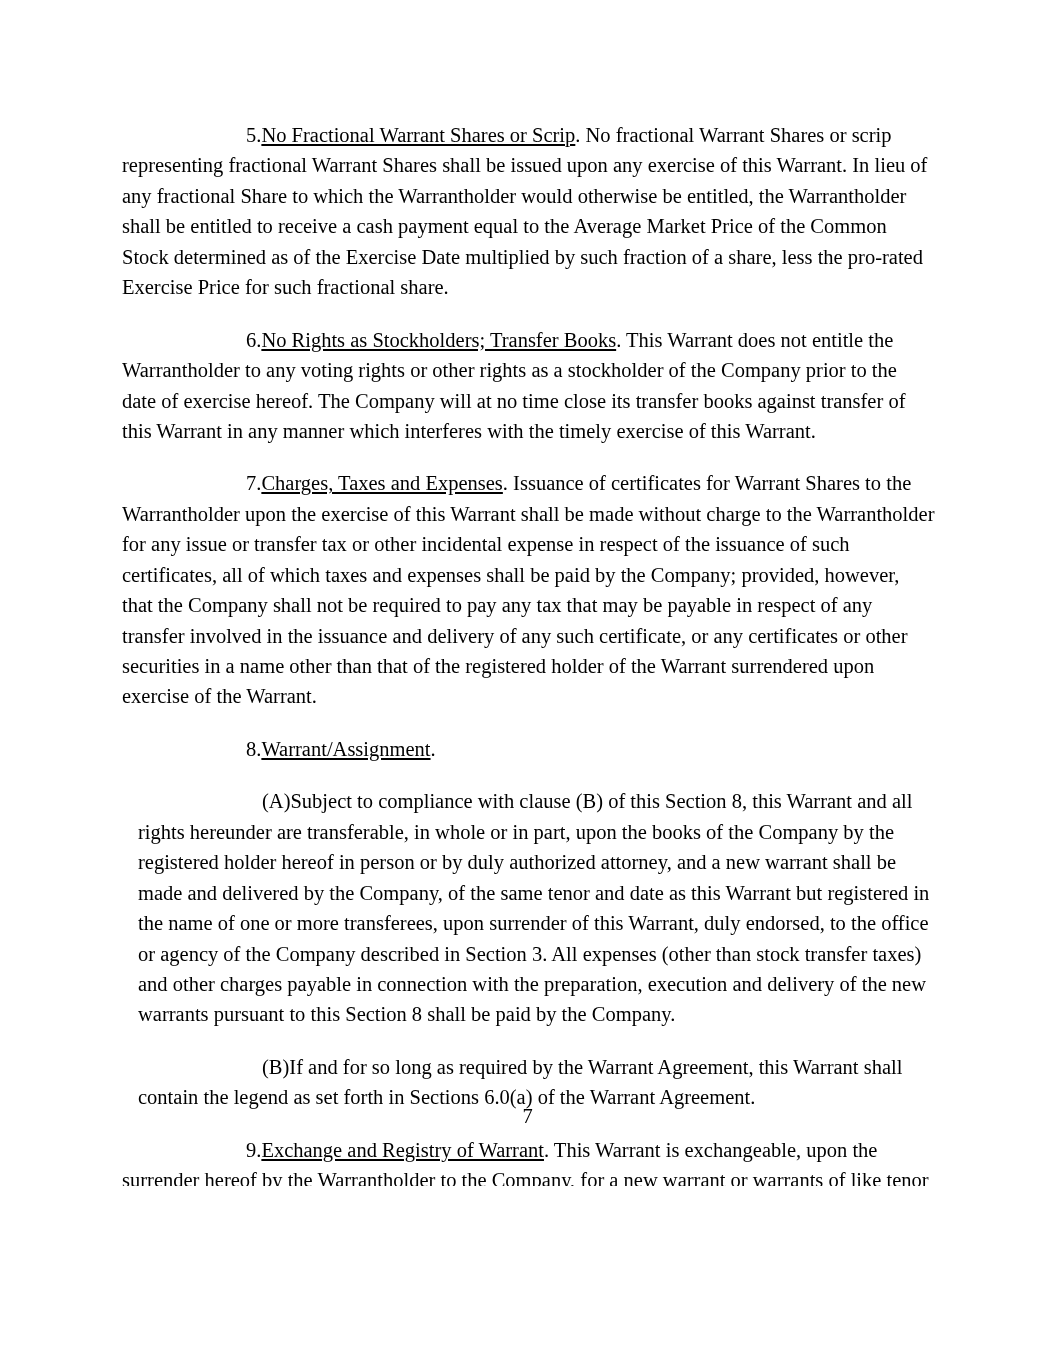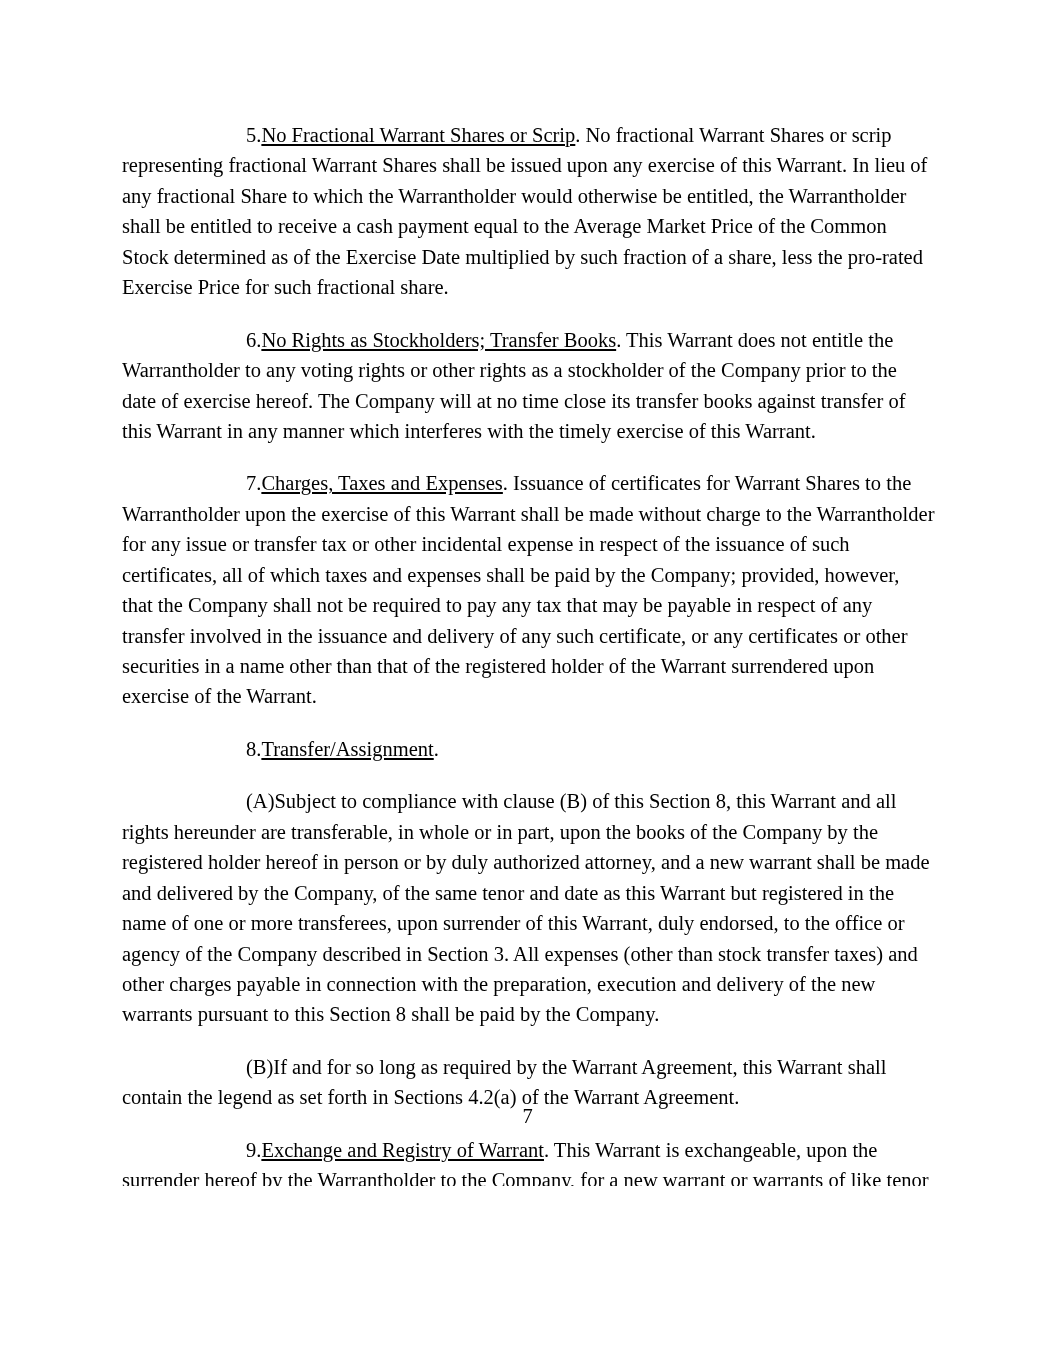--- a/index.html
+++ b/index.html
@@ -32,21 +32,21 @@
   .numlabel {
     display: inline-block;
     min-width: 64px;
   }
   .u {
     text-decoration: underline;
   }
   .it {
   }
   .sub-para {
-    margin: 0 0 22px 0;
+    margin: 0 0 22px 16px;
     text-indent: 62px;
   }
   .sublabel {
     display: inline-block;
     min-width: 62px;
   }
   .page-number {
     position: absolute;
     left: 0;
     right: 0;
@@ -68,29 +68,29 @@
 
     <p class="para">
       <span class="numlabel">6.</span><span class="u">No Rights as Stockholders; Transfer Books</span><span>.  This Warrant does not entitle the Warrantholder to any voting rights or other rights as a stockholder of the Company prior to the date of exercise hereof.  The Company will at no time close its transfer books against transfer of this Warrant in any manner which interferes with the timely exercise of this Warrant.</span>
     </p>
 
     <p class="para">
       <span class="numlabel">7.</span><span class="u">Charges, Taxes and Expenses</span><span>.  Issuance of certificates for Warrant Shares to the Warrantholder upon the exercise of this Warrant shall be made without charge to the Warrantholder for any issue or transfer tax or other incidental expense in respect of the issuance of such certificates, all of which taxes and expenses shall be paid by the Company; </span><span class="it">provided</span><span>, </span><span class="it">however</span><span>, that the Company shall not be required to pay any tax that may be payable in respect of any transfer involved in the issuance and delivery of any such certificate, or any certificates or other securities in a name other than that of the registered holder of the Warrant surrendered upon exercise of the Warrant.</span>
     </p>
 
     <p class="para">
-      <span class="numlabel">8.</span><span class="u">Transfer/Assignment</span><span>.</span>
+      <span class="numlabel">8.</span><span class="u">Warrant/Assignment</span><span>.</span>
     </p>
 
     <p class="sub-para">
       <span class="sublabel">(A)</span><span>Subject to compliance with clause (B) of this Section 8, this Warrant and all rights hereunder are transferable, in whole or in part, upon the books of the Company by the registered holder hereof in person or by duly authorized attorney, and a new warrant shall be made and delivered by the Company, of the same tenor and date as this Warrant but registered in the name of one or more transferees, upon surrender of this Warrant, duly endorsed, to the office or agency of the Company described in Section 3.  All expenses (other than stock transfer taxes) and other charges payable in connection with the preparation, execution and delivery of the new warrants pursuant to this Section 8 shall be paid by the Company.</span>
     </p>
 
     <p class="sub-para">
-      <span class="sublabel">(B)</span><span>If and for so long as required by the Warrant Agreement, this Warrant shall contain the legend as set forth in Sections 4.2(a) of the Warrant Agreement.</span>
+      <span class="sublabel">(B)</span><span>If and for so long as required by the Warrant Agreement, this Warrant shall contain the legend as set forth in Sections 6.0(a) of the Warrant Agreement.</span>
     </p>
 
     <p class="para">
       <span class="numlabel">9.</span><span class="u">Exchange and Registry of Warrant</span><span>.  This Warrant is exchangeable, upon the surrender hereof by the Warrantholder to the Company, for a new warrant or warrants of like tenor and representing the right to purchase the same aggregate number of Warrant Shares.  The Company shall maintain a registry showing the name and address of the Warrantholder as the registered holder of this Warrant.  This Warrant may be surrendered for exchange or exercise in accordance with its terms, at the office of the Company, and the Company shall be entitled to rely in all respects, prior to written notice to the contrary, upon such registry.</span>
     </p>
 
   </div>
 
   <div class="page-number">7</div>
 </div>

